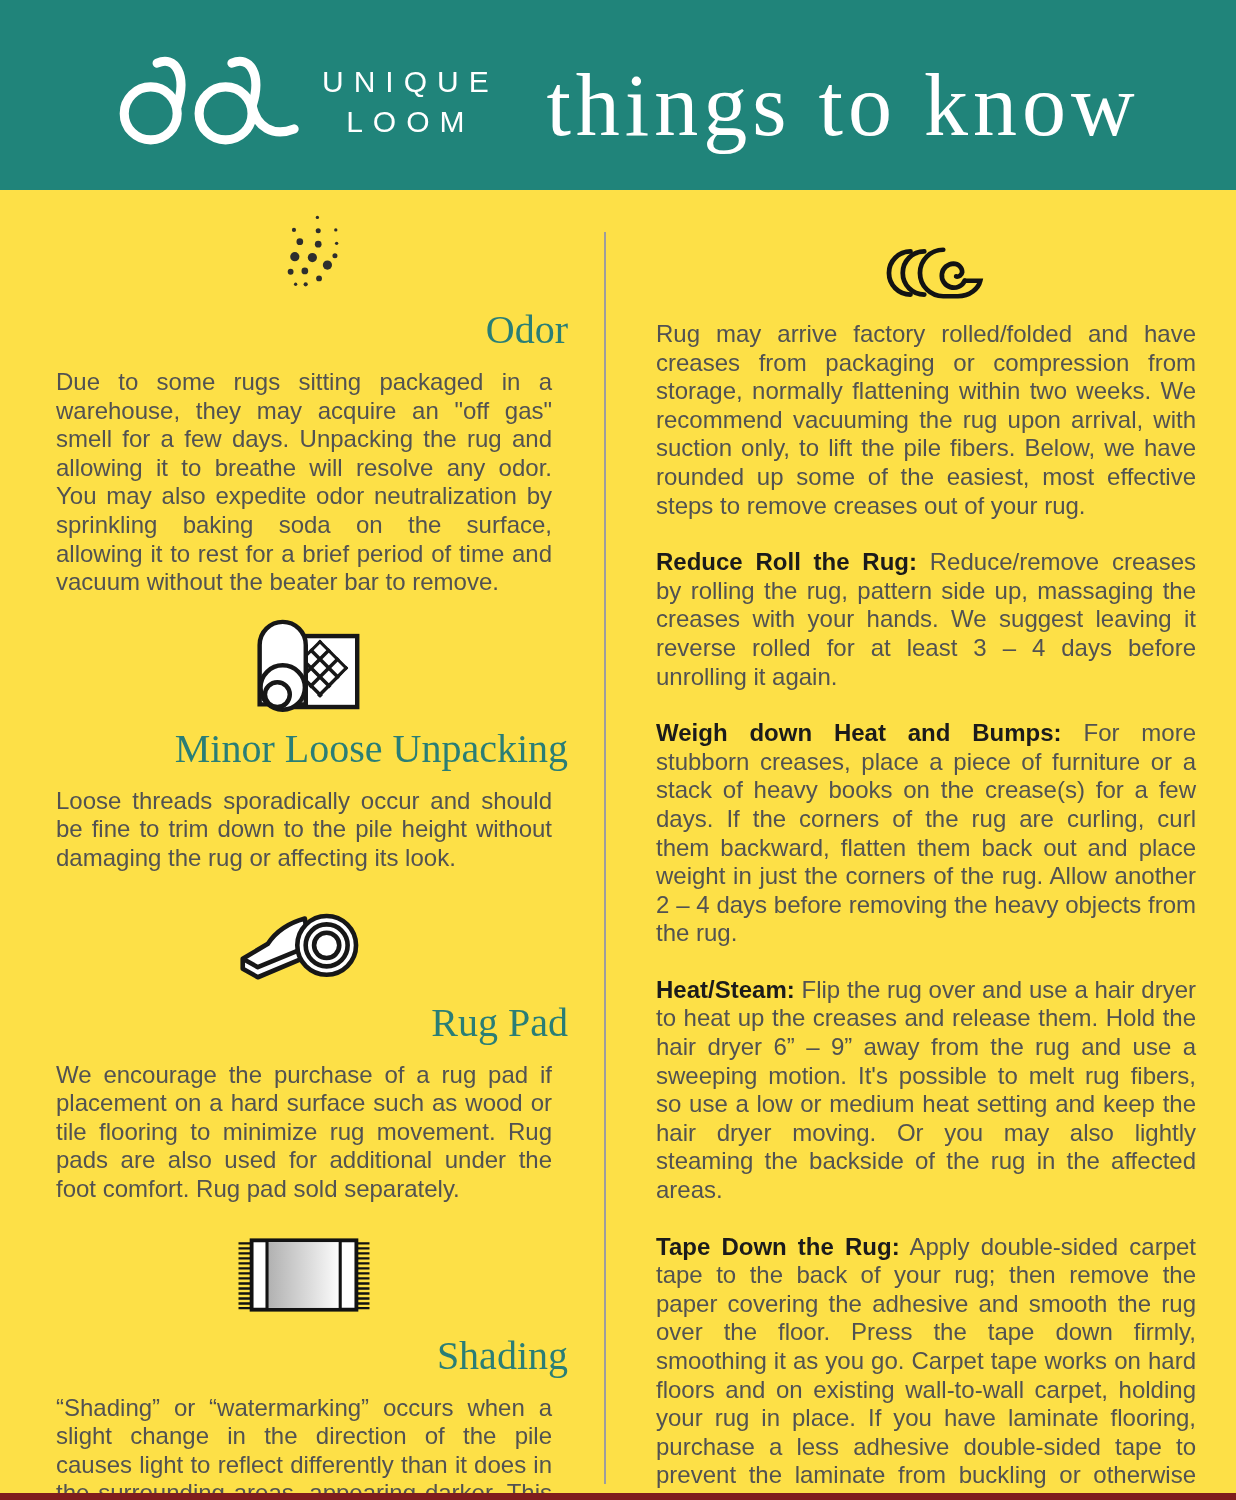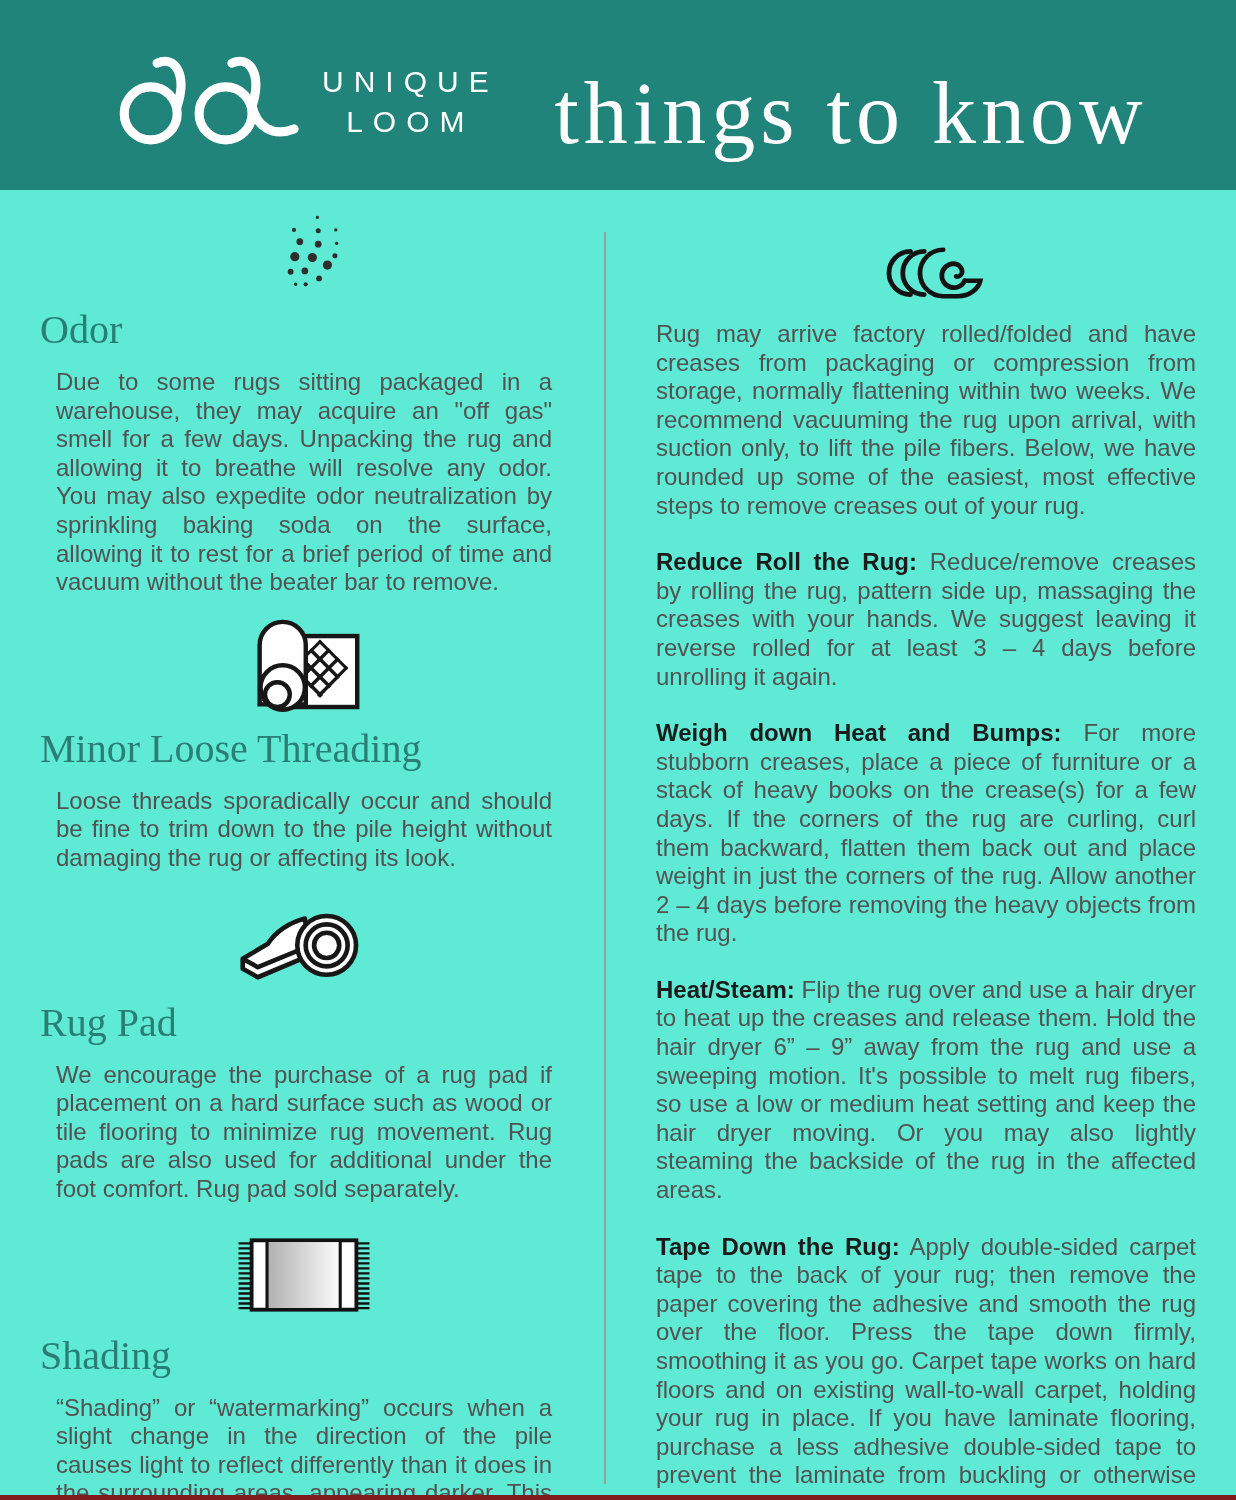--- a/index.html
+++ b/index.html
@@ -1,39 +1,39 @@
 <!DOCTYPE html>
 <html><head>
 <meta charset="utf-8">
 <style>
   html,body{margin:0;padding:0;}
   body{width:1236px;height:1500px;background:#ffffff;font-family:"Liberation Sans",sans-serif;-webkit-font-smoothing:antialiased;}
-  .page{position:relative;width:1236px;height:1500px;overflow:hidden;background:#5eead4;border-bottom:5px solid #7f1d1d;box-sizing:border-box;}
+  .page{position:relative;width:1236px;height:1500px;overflow:hidden;background:#fde047;border-bottom:7px solid #7f1d1d;box-sizing:border-box;}
 
   
   .banner{position:absolute;left:0;top:0;width:1236px;height:190px;background:#20847a;}
   .logo{position:absolute;left:98px;top:44px;width:215px;height:105px;}
   .brand{position:absolute;left:322px;top:62px;color:#ffffff;font-size:30px;letter-spacing:10px;line-height:40px;font-weight:400;text-align:center;}
-  .banner-title{position:absolute;left:505px;top:0;width:660px;height:190px;line-height:196px;margin:16px;color:#ffffff;font-family:"Liberation Serif",serif;font-weight:400;font-size:88px;letter-spacing:5px;text-align:center;white-space:nowrap;}
+  .banner-title{position:absolute;left:505px;top:0;width:660px;height:190px;line-height:196px;margin:8px;color:#ffffff;font-family:"Liberation Serif",serif;font-weight:400;font-size:88px;letter-spacing:5px;text-align:center;white-space:nowrap;}
 
   
   .content{position:absolute;left:0;top:190px;width:1236px;height:1310px;}
   .divider{position:absolute;left:604px;top:42px;width:2px;height:1252px;background:#9d9d9d;}
   .col{position:absolute;top:0;}
   .col.left{left:40px;width:528px;}
   .col.right{left:640px;width:572px;}
 
   .icon{display:block;margin:0 auto;}
   .icon-odor{margin-top:14px;height:92px;width:130px;}
   .icon-rolled{margin-top:16px;height:102px;width:150px;}
   .icon-pad{margin-top:22px;height:94px;width:150px;}
   .icon-shade{margin-top:24px;height:94px;width:160px;}
   .icon-crease{margin-top:52px;height:62px;width:124px;}
 
-  h2{margin:12px 0 6px 0;text-align:left;font-family:"Liberation Serif",serif;font-weight:400;color:#2a7e76;font-size:40px;line-height:44px;}
+  h2{margin:12px 0 6px 0;text-align:right;font-family:"Liberation Serif",serif;font-weight:400;color:#2a7e76;font-size:40px;line-height:44px;}
   p{margin:16px;color:#525252;font-size:24px;line-height:28.6px;text-align:justify;}
   p.tip{margin-top:28px;}
   .tip b{color:#1b1b1b;font-weight:700;}
 </style>
 </head>
 <body>
 
 <div class="page">
 
   <header class="banner">
@@ -91,21 +91,21 @@
           <rect x="56" y="26" width="84" height="80"></rect>
           <g clip-path="url(#cp-diamond)" stroke-width="4" fill="none">
             <path d="M50,80 L110,20 M60,90 L120,30 M70,100 L130,40 M80,110 L140,50 M90,120 L150,60"></path>
             <path d="M40,54 L110,124 M50,44 L120,114 M60,34 L130,104 M70,24 L140,94 M80,14 L150,84"></path>
           </g>
           <path d="M30,103 L30,36 A26,26 0 0 1 82,36 L82,103 Z"></path>
           <circle cx="56" cy="84" r="25"></circle>
           <circle cx="50" cy="92" r="14"></circle>
         </g>
       </svg>
-      <h2>Minor Loose Threading</h2>
+      <h2>Minor Loose Unpacking</h2>
       <p>Loose threads sporadically occur and should be fine to trim down to the pile height without damaging the rug or affecting its look.</p>
 
       <svg class="icon icon-pad" viewBox="0 0 170 112">
         <g fill="#ffffff" stroke="#171717" stroke-width="5.5" stroke-linejoin="round">
           <path d="M86 28 C 64 34 50 46 42 58 L 12 76 L 12 88 L 30 98 L 92 72 Z"></path>
           <path d="M12 76 L 30 86 L 88 62" fill="none"></path>
           <circle cx="112" cy="60" r="35"></circle>
           <circle cx="112" cy="60" r="25" fill="none"></circle>
           <circle cx="112" cy="60" r="15" fill="none"></circle>
         </g>

